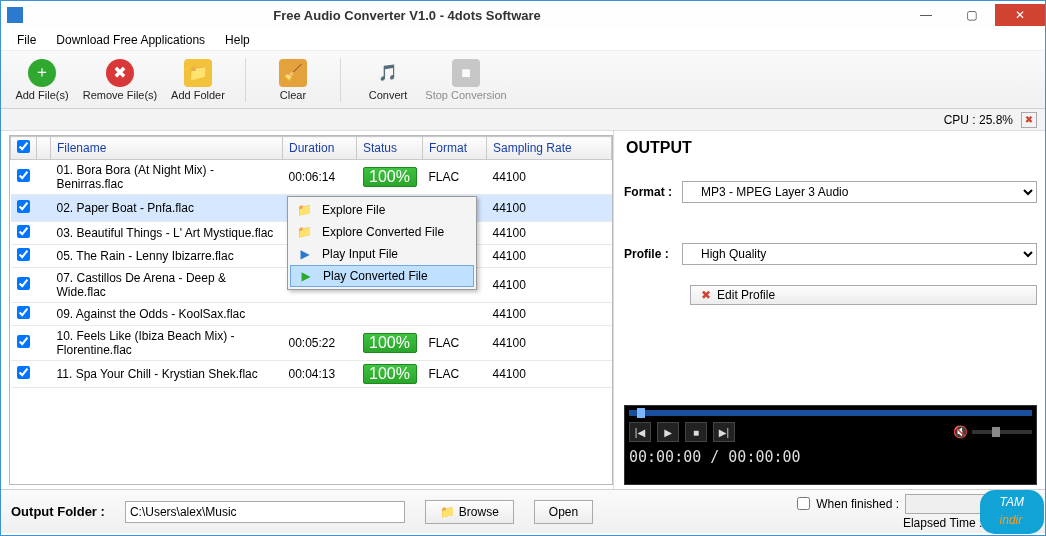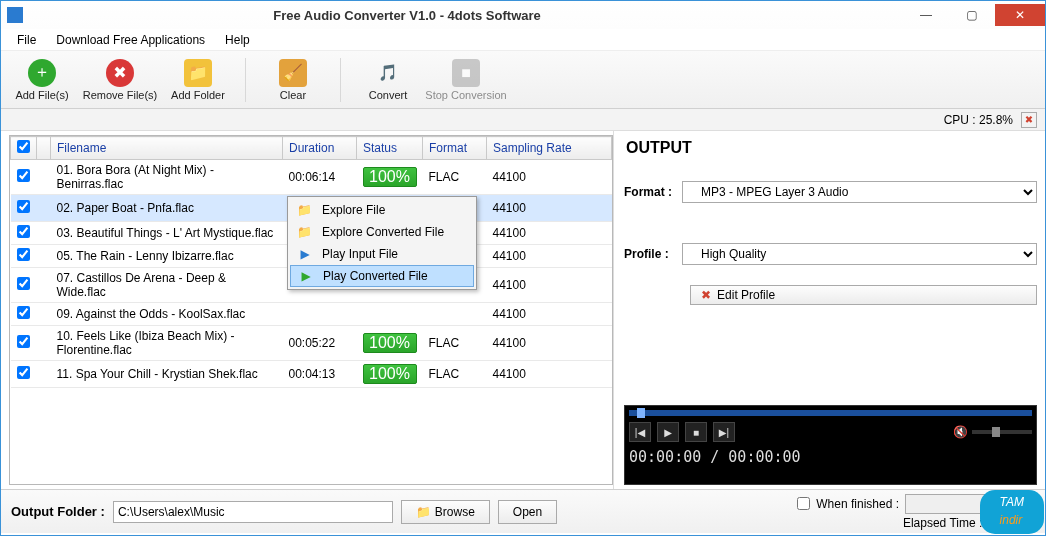--- a/index.html
+++ b/index.html
@@ -39,21 +39,21 @@
 .editprof { margin-left: 66px; border: 1px solid #aaa; background: linear-gradient(#fdfdfd,#ececec); padding: 2px 10px; display: inline-flex; align-items: center; gap: 6px; }
 .player { margin-top: auto; background: #000; height: 80px; border: 1px solid #333; padding: 4px; color: #ddd; }
 .player .bar { height: 6px; background: #1a4f9c; margin-bottom: 6px; position: relative; }
 .player .bar::before { content: ""; position: absolute; left: 8px; top: -2px; width: 8px; height: 10px; background: #7fb4ff; }
 .player .controls { display: flex; align-items: center; gap: 6px; }
 .pbtn { width: 22px; height: 20px; background: #222; border: 1px solid #444; display: flex; align-items: center; justify-content: center; font-size: 10px; color: #ddd; }
 .player .time { margin-top: 6px; font-family: monospace; font-size: 15px; }
 .player .vol { margin-left: auto; display: flex; align-items: center; gap: 4px; }
 .player .slider { width: 60px; height: 4px; background: #333; position: relative; }
 .player .slider::before { content: ""; position: absolute; left: 20px; top: -3px; width: 8px; height: 10px; background: #888; }
-.bottom { height: 44px; border-top: 1px solid #d0d0d0; background: linear-gradient(#fafafa,#f0f0f0); display: flex; align-items: center; padding: 0 10px; gap: 8px; }
+.bottom { height: 44px; border-top: 1px solid #d0d0d0; background: linear-gradient(#fafafa,#f0f0f0); display: flex; align-items: center; padding: 0 10px; gap: 20px; }
 .bottom label.big { font-weight: bold; font-size: 13px; }
 .bottom input[type=text] { width: 280px; height: 22px; border: 1px solid #aaa; padding: 0 4px; }
 .btn { border: 1px solid #aaa; background: linear-gradient(#fdfdfd,#ececec); padding: 2px 14px; height: 24px; display: inline-flex; align-items: center; gap: 4px; }
 .bottom .right { margin-left: auto; display: flex; flex-direction: column; align-items: flex-end; gap: 2px; font-size: 12px; }
 .bottom .right .row { display: flex; align-items: center; gap: 6px; }
 .bottom .right select { width: 130px; height: 20px; border: 1px solid #aaa; }
 .watermark { position: absolute; right: 2px; bottom: 2px; font-size: 16px; font-weight: normal; font-style: italic; color: #fff; background: #11a3d6; padding: 2px 20px 6px; border-radius: 15px; }
 .watermark .s { color: #ff9b1a; }
 </style>
 </head>

